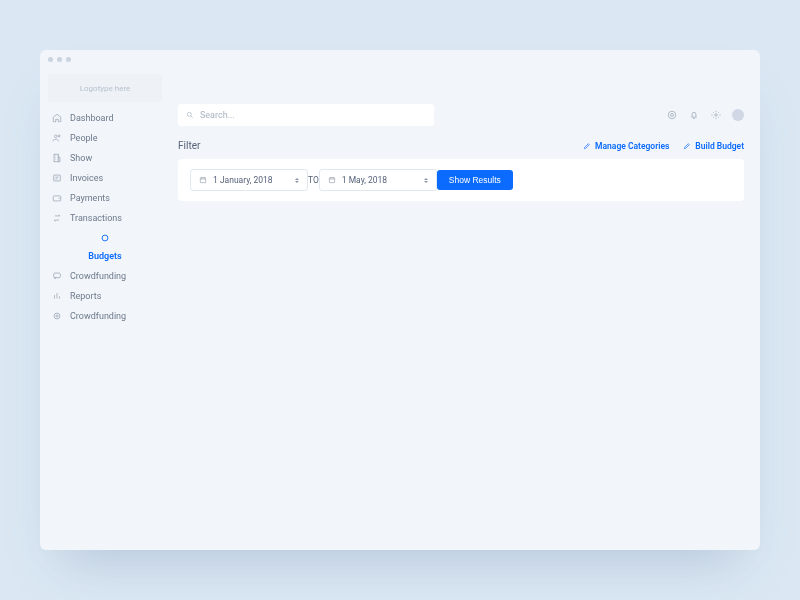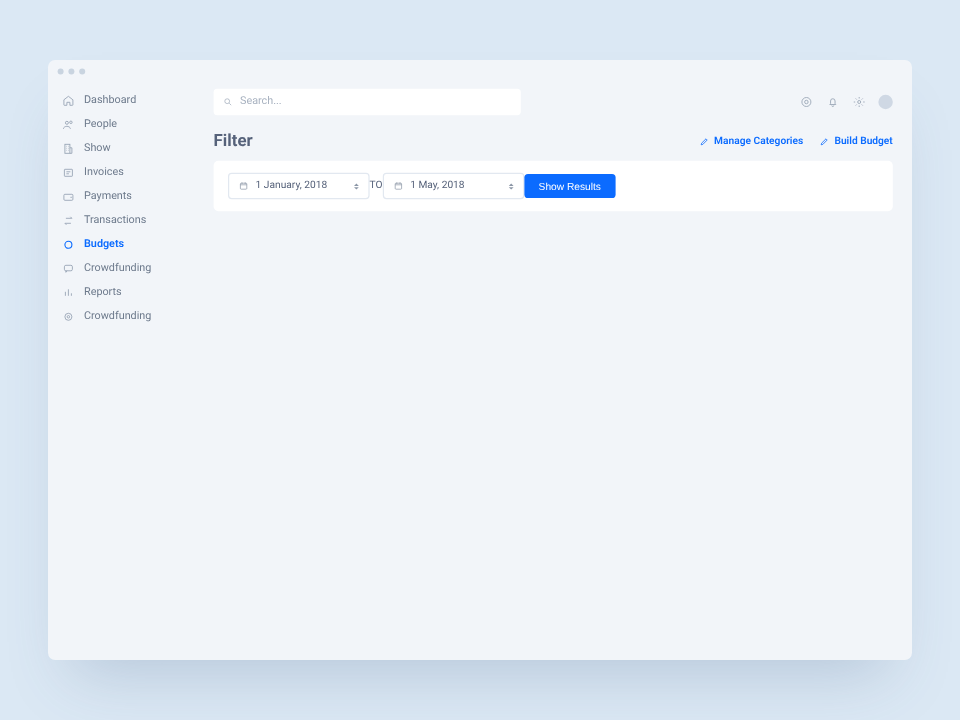--- a/index.html
+++ b/index.html
@@ -5,33 +5,33 @@
 body { margin:0; font-family:-apple-system,Segoe UI,Roboto,sans-serif; background:#dbe8f4; width:800px; height:600px; overflow:hidden; }
 .stage { position:absolute; top:50%; left:50%; transform:translate(-50%,-50%); width:720px; height:500px; background:#f2f5f9; border-radius:6px; box-shadow:0 30px 50px -20px rgba(70,100,140,.25); display:flex; flex-direction:column; }
 .titlebar { height:18px; display:flex; align-items:center; gap:4px; padding:0 8px; }
 .tdot { width:5px; height:5px; border-radius:50%; background:#c9d4e0; }
 .main { flex:1; display:flex; }
 .sidebar { width:130px; padding:6px 0 0 0; }
 .logo { margin:0 8px 6px 8px; height:28px; background:#eef2f7; border-radius:3px; display:flex; align-items:center; justify-content:center; font-size:8px; color:#b7c1cf; }
 .nav { display:flex; flex-direction:column; }
 .item { display:flex; align-items:center; gap:8px; padding:5px 12px; font-size:9px; color:#6d7a8c; cursor:pointer; }
 .item svg { width:10px; height:10px; fill:none; stroke:#98a5b5; stroke-width:1.8; }
-.item.active { color:#0b6bff; font-weight:600; }
+.item.active { color:#0b6bff; font-weight:600;flex-direction:column; }
 .item.active svg { stroke:#0b6bff; stroke-width:2.2; }
 .content { flex:1; padding:6px 16px 0 8px; }
-.topbar { display:flex; align-items:center; gap:28px; }
+.topbar { display:flex; align-items:center; gap:28px;margin-top:30px; }
 .search { flex:0 0 240px; height:22px; background:#fff; border-radius:3px; display:flex; align-items:center; padding:0 8px; gap:6px; font-size:9px; color:#a8b2c0; }
 .search svg { width:8px; height:8px; fill:none; stroke:#a8b2c0; stroke-width:2; }
 .topbar-spacer { flex:1; }
 .icongroup { display:flex; align-items:center; gap:10px; }
 .icongroup .tb { width:12px; height:12px; display:flex; align-items:center; justify-content:center; cursor:pointer; }
 .icongroup svg { width:10px; height:10px; fill:none; stroke:#9ba7b7; stroke-width:1.8; }
 .avatar { width:12px; height:12px; border-radius:50%; background:#cfd8e4; }
 .subhead { display:flex; align-items:center; margin-top:14px; }
-.subhead h4 { margin:0; font-size:14px; font-weight:700; color:#56627a; }
+.subhead h4 { margin:0; font-size:10px; font-weight:400; color:#56627a; }
 .subhead .sp { flex:1; }
 .actlink { display:flex; align-items:center; gap:4px; font-size:8.5px; font-weight:600; color:#0b6bff; margin-left:14px; cursor:pointer; }
 .actlink svg { width:8px; height:8px; fill:none; stroke:#0b6bff; stroke-width:2; }
 .panel { margin-top:8px; background:#fff; border-radius:4px; padding:10px 12px; display:flex; align-items:center; gap:0; }
 .dp { display:flex; align-items:center; gap:6px; border:1px solid #e2e8f0; border-radius:3px; height:20px; padding:0 8px; font-size:8.5px; color:#56627a; width:100px; cursor:pointer; }
 .dp svg { width:8px; height:8px; fill:none; stroke:#8b96a6; stroke-width:1.8; }
 .dp span { flex:1; }
 .dp .ud { display:flex; flex-direction:column; gap:1px; }
 .dp .ud:before, .dp .ud:after { content:""; border:2.5px solid transparent; }
 .dp .ud:before { border-bottom-color:#8b96a6; }
@@ -43,20 +43,21 @@
 <body>
 
 <div class="stage">
   <div class="titlebar">
     <div class="tdot"></div>
     <div class="tdot"></div>
     <div class="tdot"></div>
   </div>
   <div class="main">
     <div class="sidebar">
+      <div class="logo">Logotype here</div>
       <nav class="nav">
         <div class="item">
           <svg viewBox="0 0 24 24">
               <path d="M3 10l9-7 9 7v10a1 1 0 0 1-1 1h-5v-6h-6v6H4a1 1 0 0 1-1-1z"></path>
             </svg>
           <span>Dashboard</span>
         </div>
         <div class="item">
           <svg viewBox="0 0 24 24">
               <circle cx="9" cy="8" r="3"></circle>

